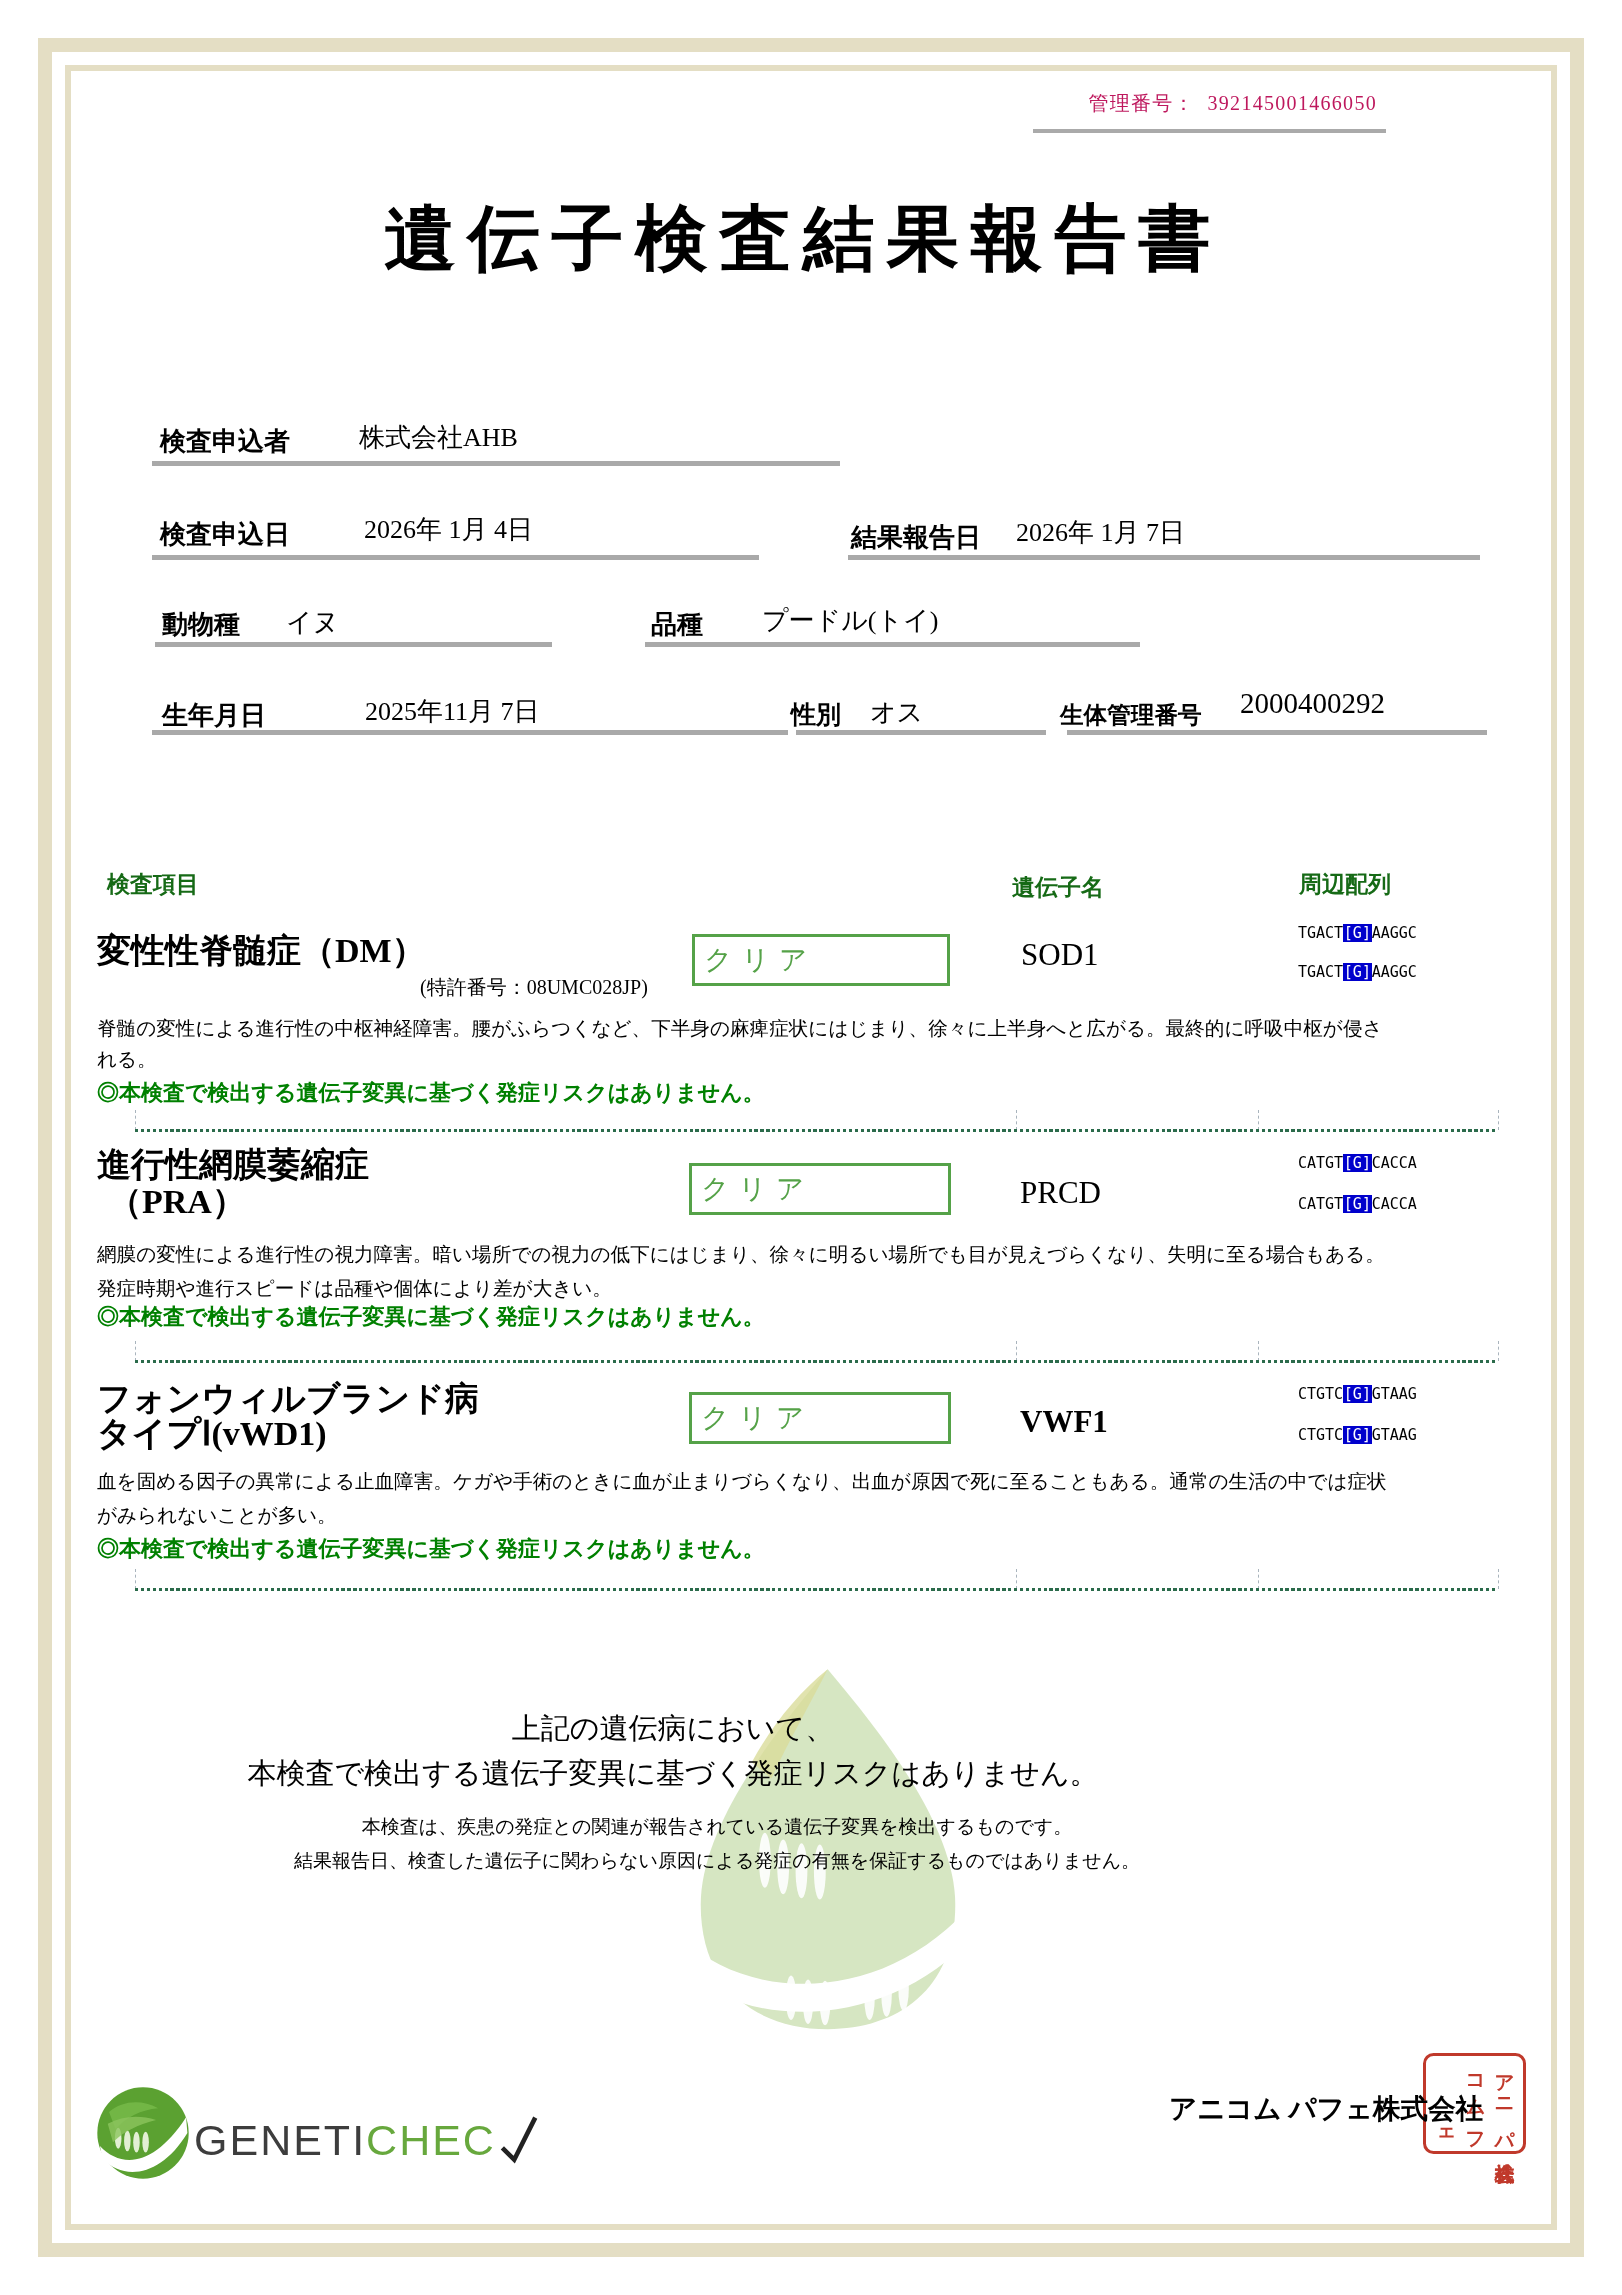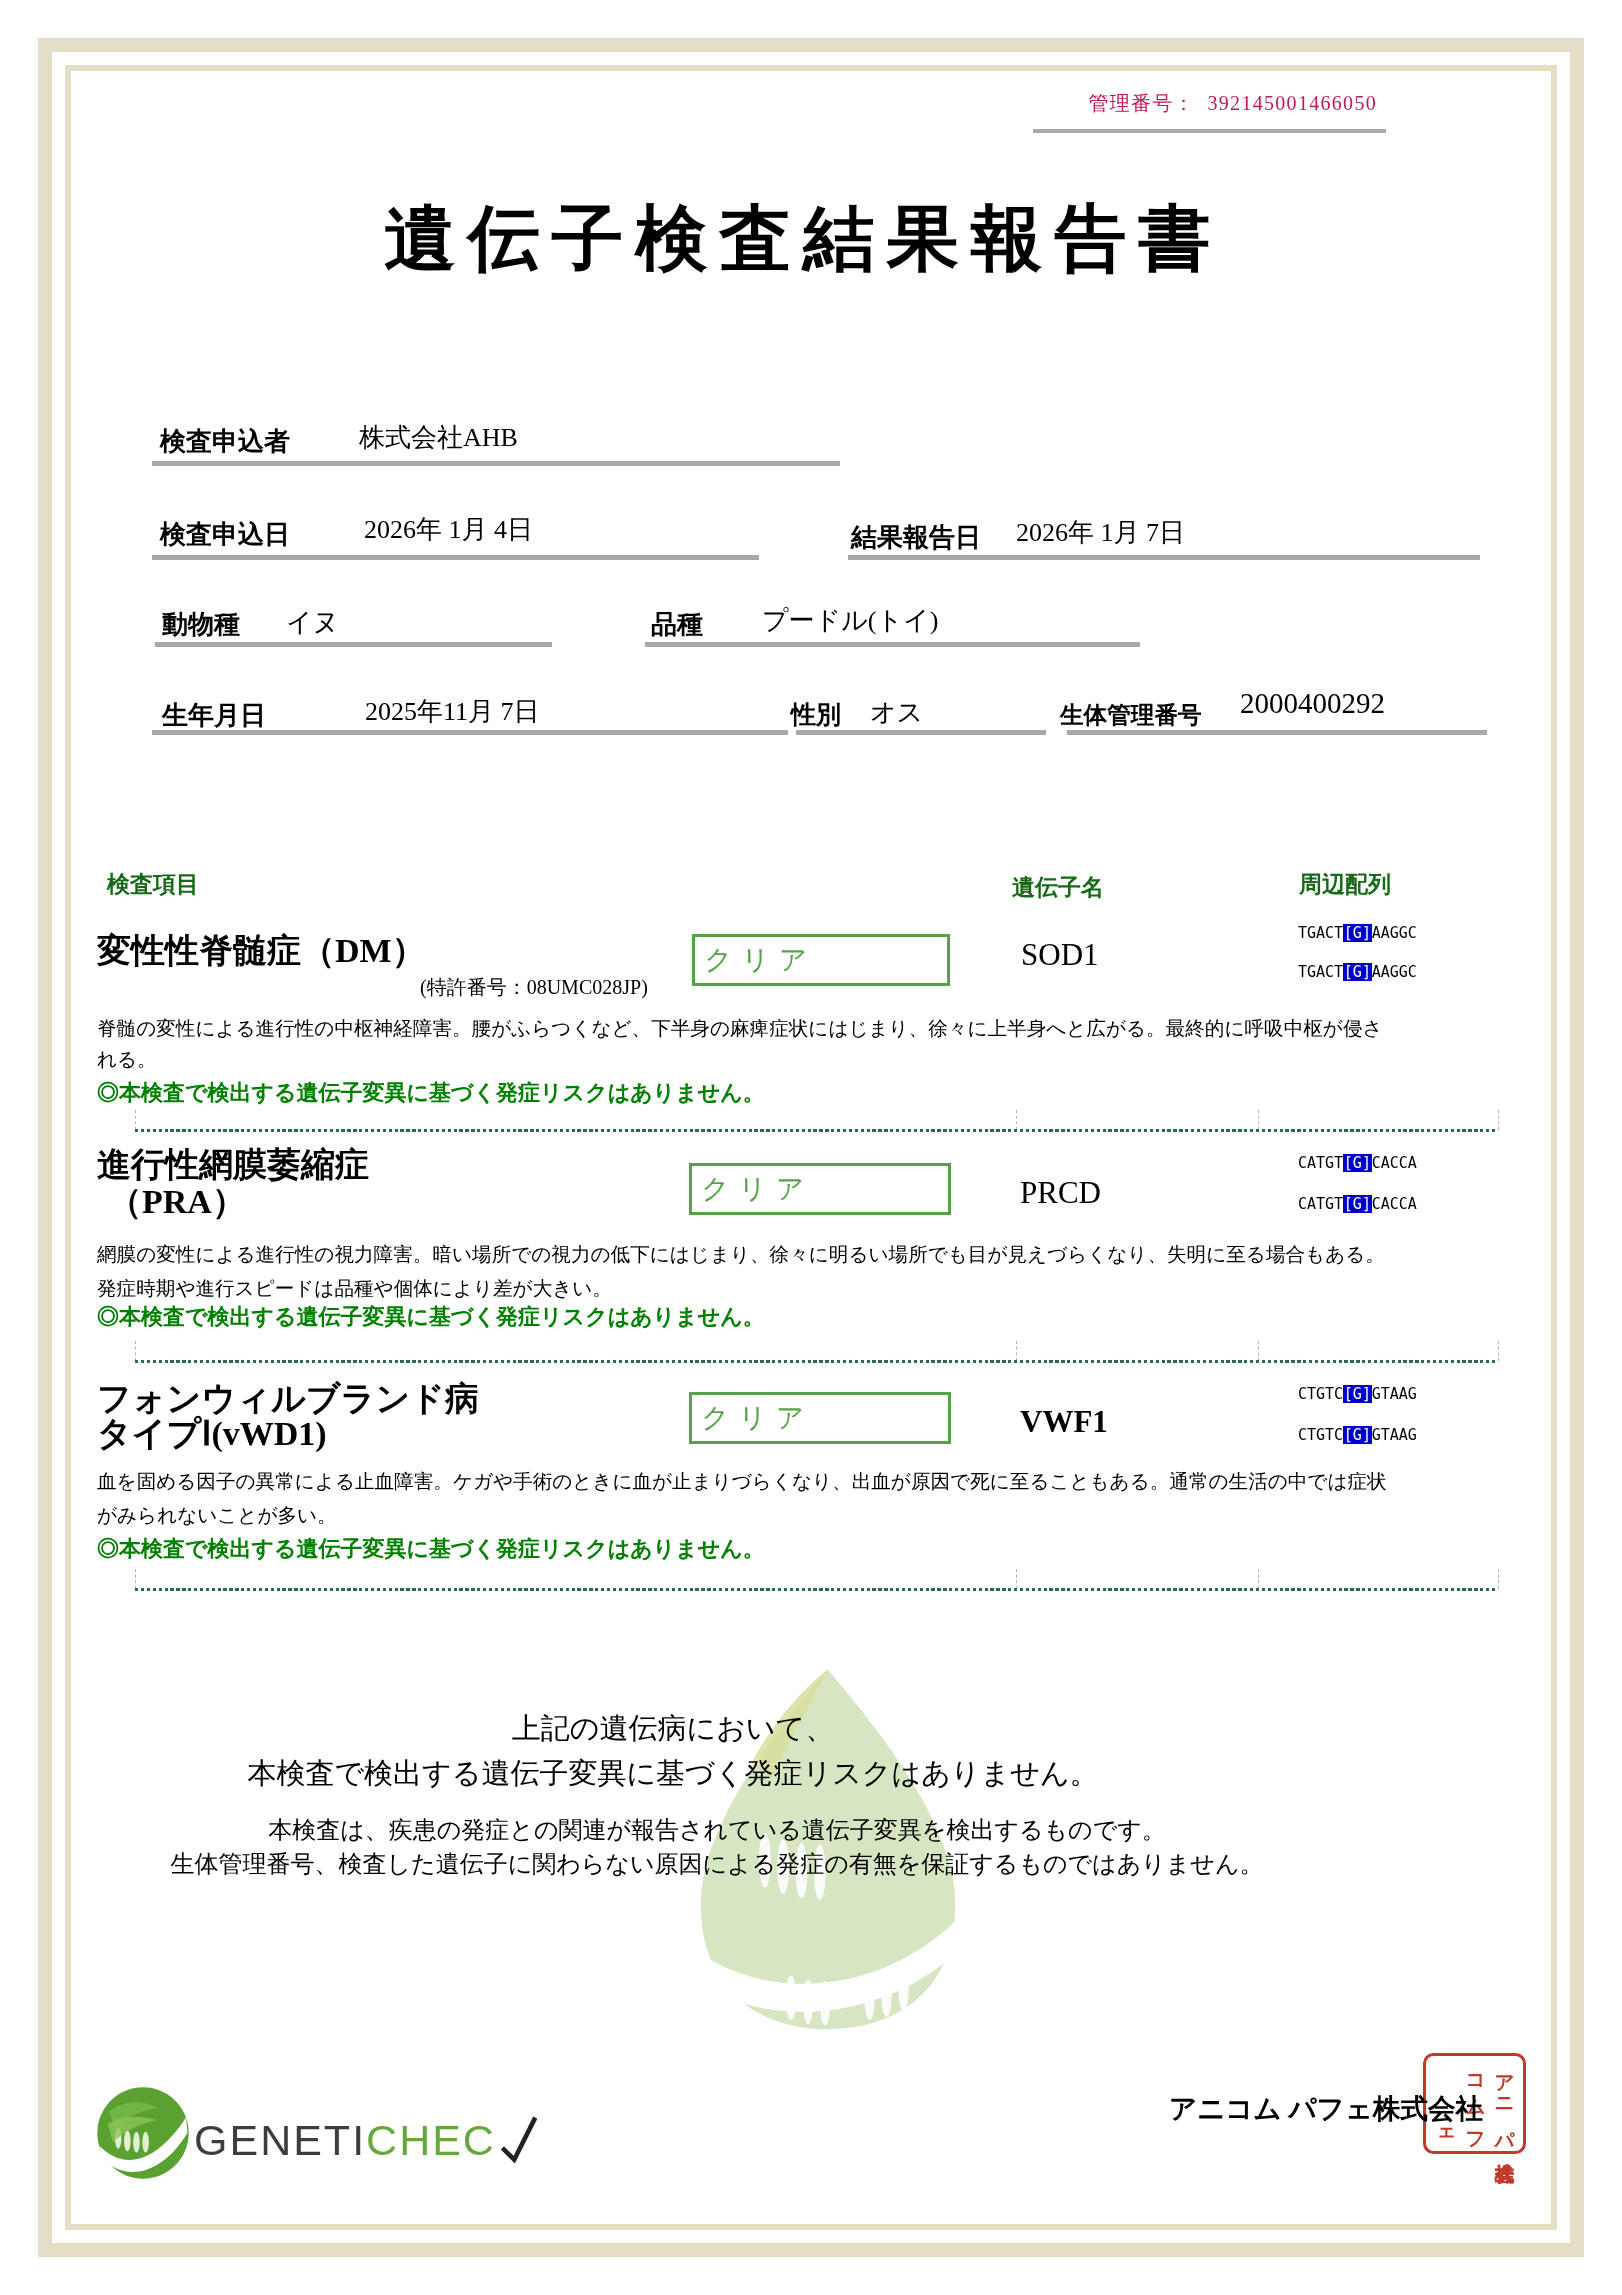--- a/index.html
+++ b/index.html
@@ -37,21 +37,21 @@
   .seq{font-family:"DejaVu Sans Mono", monospace;font-size:15px;white-space:nowrap;letter-spacing:0px;}
   .seq .chip{background:#0000cc;color:#fff;padding:0 0.7px;}
   .desc{font-size:19.6px;white-space:nowrap;}
   .note{font-size:22px;font-weight:bold;color:#008000;white-space:nowrap;}
   .vdash{width:0;height:20px;border-left:1.3px dashed #a9b4bd;}
   .dotline{height:2.6px;
     background:repeating-linear-gradient(90deg,#2b6b4b 0 3.3px,transparent 3.3px 5.9px);}
   
   .sum-big{left:0;width:1346px;text-align:center;font-size:29px;
     font-family:"Liberation Sans", sans-serif;white-space:nowrap;z-index:3;}
-  .sum-small{left:0;width:1434px;text-align:center;font-size:24px;
+  .sum-small{left:0;width:1434px;text-align:center;font-size:19px;
     font-family:"Liberation Sans", sans-serif;white-space:nowrap;z-index:3;}
   
   .brand{left:194px;top:2115px;display:flex;align-items:center;
     font-family:"Liberation Sans", sans-serif;font-size:43px;letter-spacing:2px;}
   .brand .dark{color:#3d3d3d;}
   .brand .green{color:#67a83d;}
   .company{left:1169px;top:2091px;font-size:27.5px;font-weight:bold;white-space:nowrap;z-index:5;}
   .seal{left:1423px;top:2053px;width:103px;height:101px;box-sizing:border-box;
     border:3.9px solid #c0392b;border-radius:10.5px;background:#fff;z-index:4;
     writing-mode:vertical-rl;text-orientation:upright;
@@ -172,21 +172,21 @@
     <ellipse cx="232" cy="518" rx="8" ry="34"></ellipse>
     <ellipse cx="300" cy="510" rx="8" ry="34"></ellipse>
     <ellipse cx="326" cy="505" rx="8" ry="34"></ellipse>
     <ellipse cx="352" cy="496" rx="8" ry="34"></ellipse>
   </g>
 </svg>
 
 <div class="abs sum-big" style="top:1709px;">上記の遺伝病において、</div>
 <div class="abs sum-big" style="top:1754px;">本検査で検出する遺伝子変異に基づく発症リスクはありません。</div>
 <div class="abs sum-small" style="top:1814px;">本検査は、疾患の発症との関連が報告されている遺伝子変異を検出するものです。</div>
-<div class="abs sum-small" style="top:1848px;">生体管理番号、検査した遺伝子に関わらない原因による発症の有無を保証するものではありません。</div>
+<div class="abs sum-small" style="top:1848px;">結果報告日、検査した遺伝子に関わらない原因による発症の有無を保証するものではありません。</div>
 
 <svg class="abs" style="left:96px;top:2086px;" width="94" height="94" viewBox="0 0 144 144">
   <circle cx="72" cy="72" r="70" fill="#5ba131"></circle>
   <path d="M20,40 C40,22 70,20 95,34 C70,36 45,48 30,66 Z" fill="#7cbf4e" opacity="0.7"></path>
   <g fill="#eaf4dc" opacity="0.95">
     <ellipse cx="34" cy="80" rx="5" ry="16"></ellipse>
     <ellipse cx="48" cy="84" rx="5" ry="16"></ellipse>
     <ellipse cx="62" cy="86" rx="5" ry="16"></ellipse>
     <ellipse cx="76" cy="86" rx="5" ry="16"></ellipse>
   </g>

